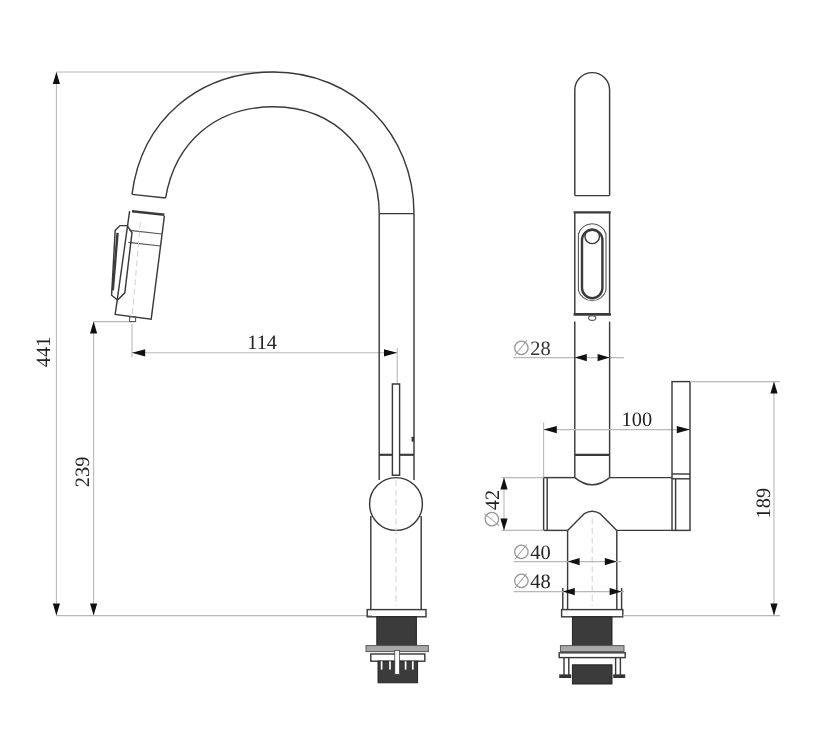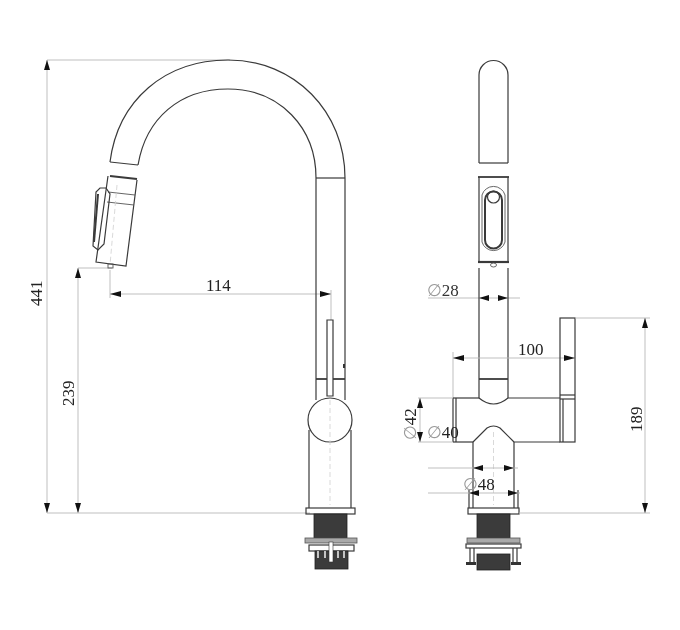--- a/index.html
+++ b/index.html
@@ -213,21 +213,21 @@
 <div class="dim-label" style="left:427px; top:282px; color:#333;">
   <span style="color:#999">∅</span><span>28</span>
 </div>
 
 <div class="dim-label" style="left:518px; top:341px;">100</div>
 
 <div class="dim-label vert" style="left:402px; top:440px;">
   <span style="color:#999">∅</span><span>42</span>
 </div>
 
-<div class="dim-label" style="left:427px; top:424px;">
+<div class="dim-label" style="left:427px; top:452px;">
   <span style="color:#999">∅</span><span>40</span>
 </div>
 
-<div class="dim-label" style="left:427px; top:476px;margin-left:36px;">
+<div class="dim-label" style="left:427px; top:476px;">
   <span style="color:#999">∅</span><span>48</span>
 </div>
 
 <div class="dim-label vert" style="left:628px; top:432px;">189</div>
 
 </body></html>

